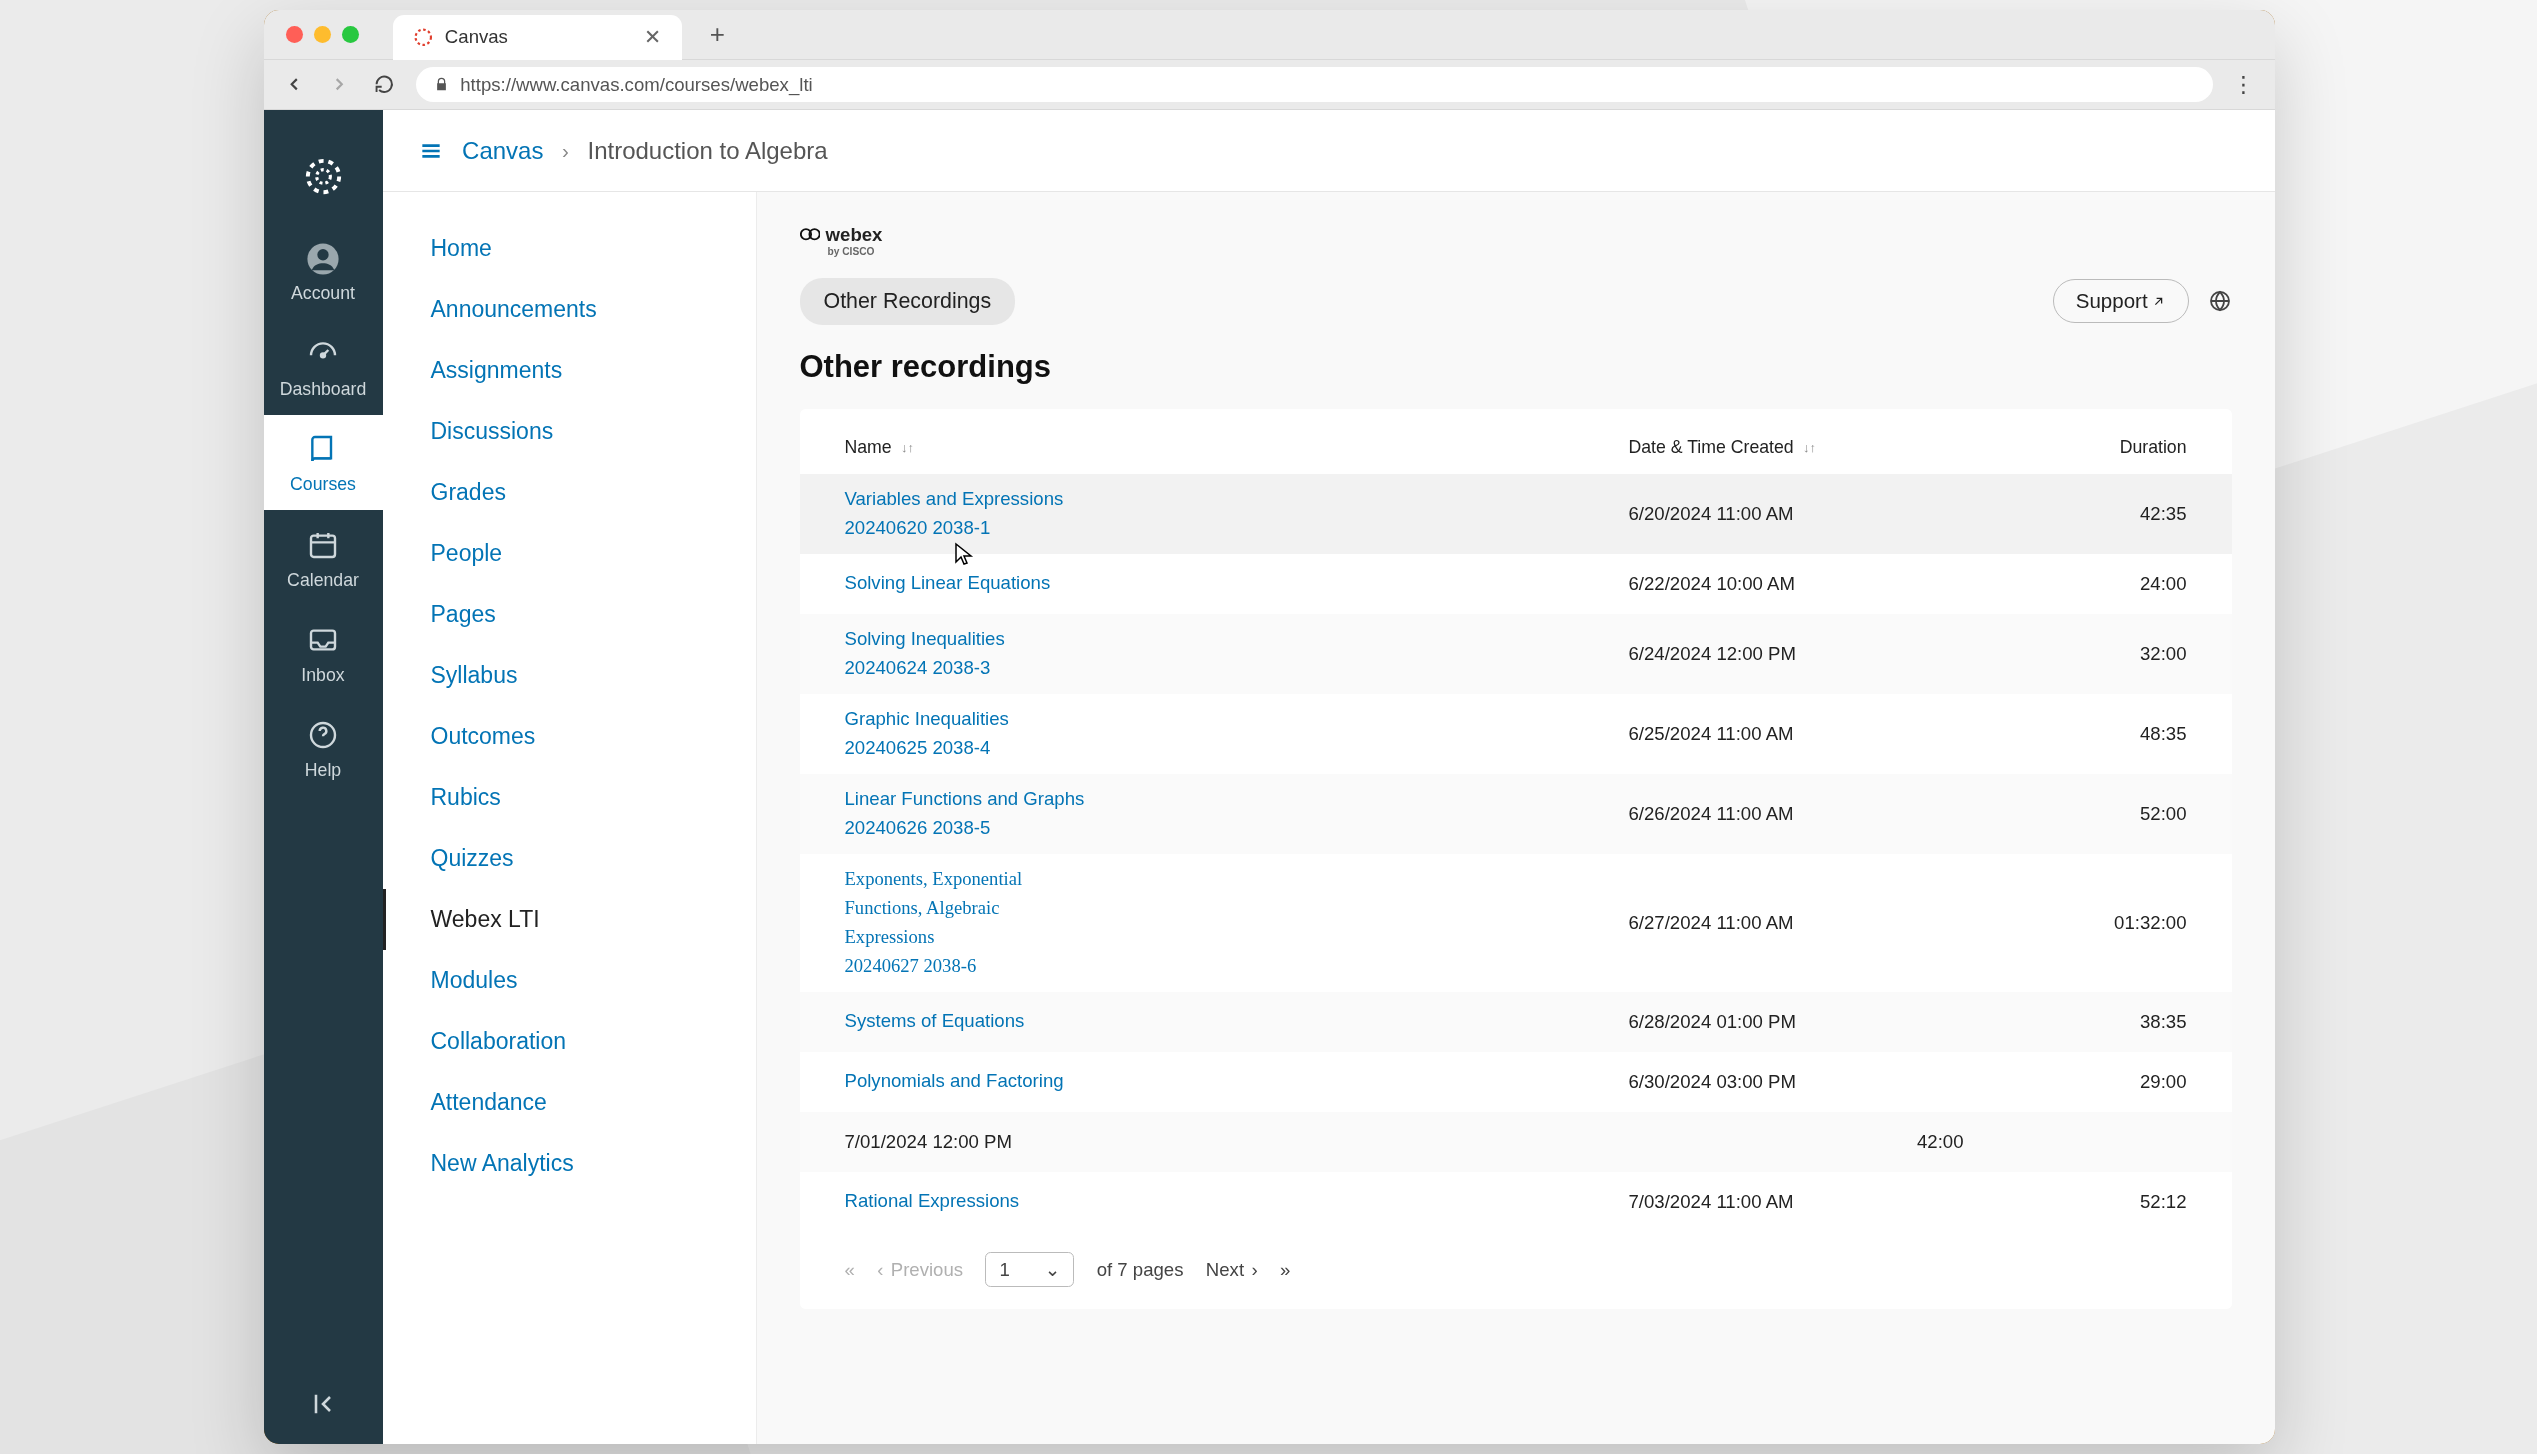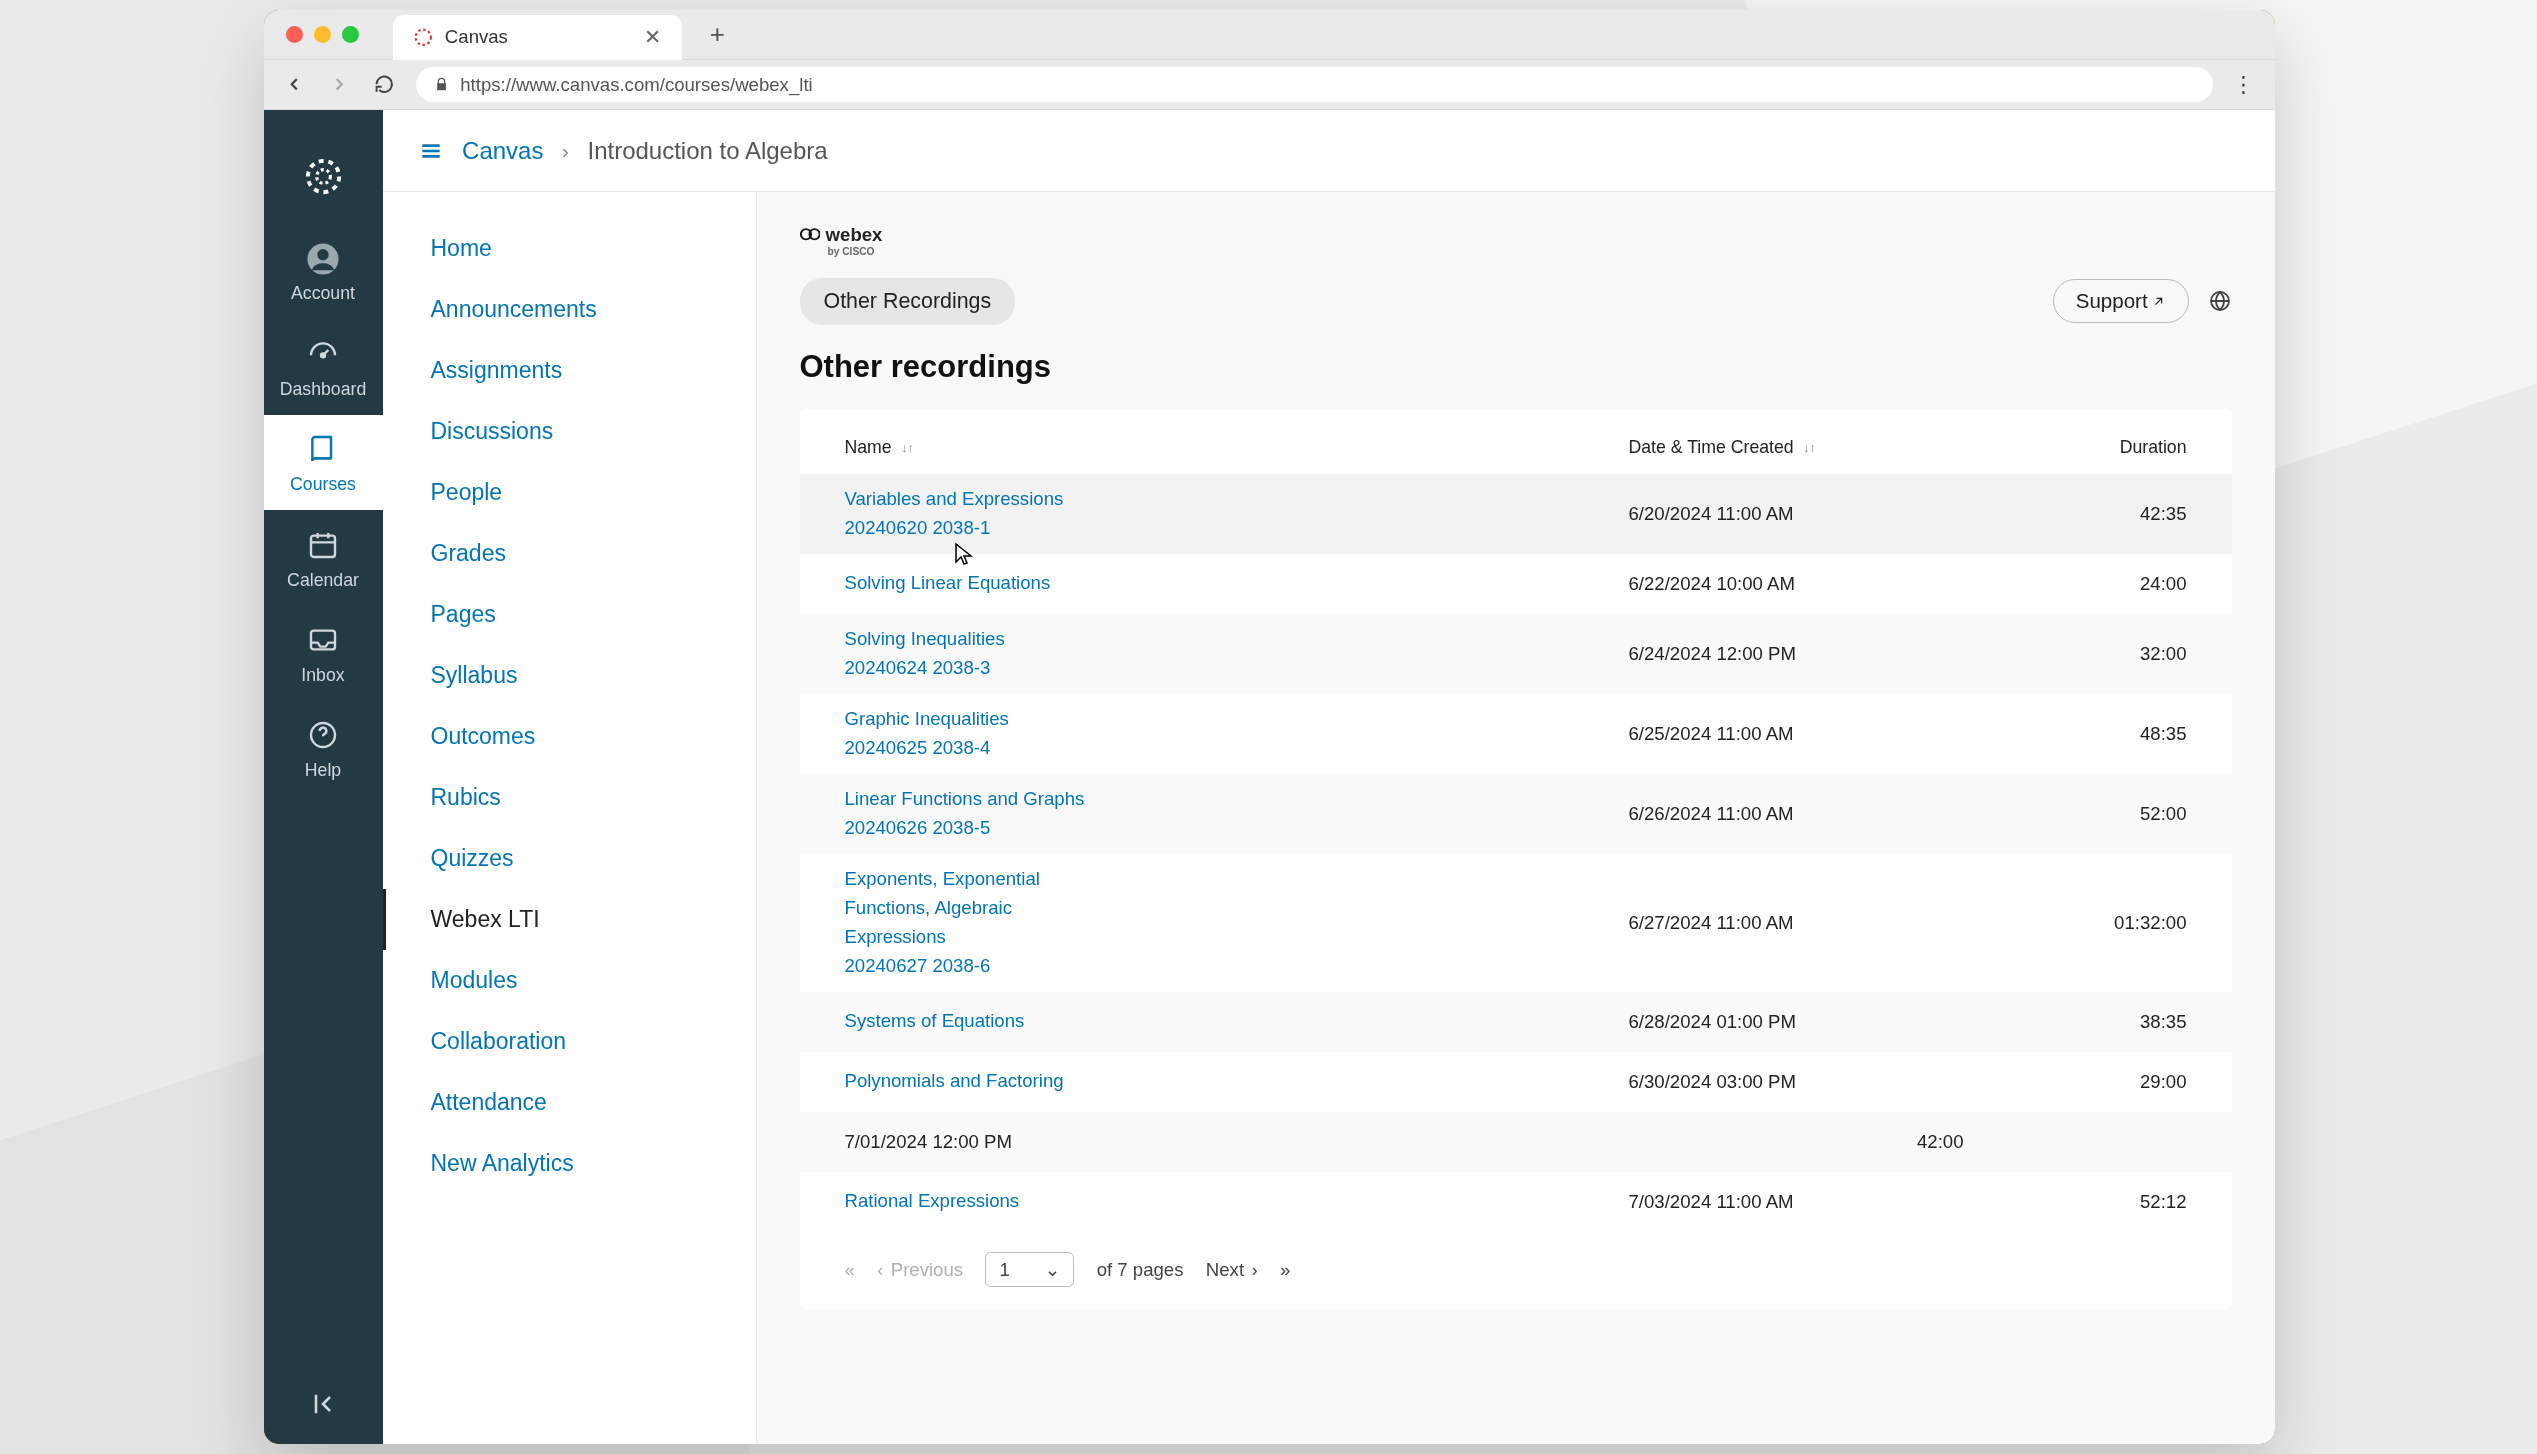--- a/index.html
+++ b/index.html
@@ -196,22 +196,22 @@
         <span class="crumb-link">Canvas</span>
         <span class="crumb-sep">›</span>
         <span class="crumb-cur">Introduction to Algebra</span>
       </div>
       <div class="body-row">
         <div class="coursenav" id="coursenav">
             <a class="cn-item">Home</a>
             <a class="cn-item">Announcements</a>
             <a class="cn-item">Assignments</a>
             <a class="cn-item">Discussions</a>
+            <a class="cn-item">Grades</a>
             <a class="cn-item">People</a>
-            <a class="cn-item">Grades</a>
             <a class="cn-item">Pages</a>
             <a class="cn-item">Syllabus</a>
             <a class="cn-item">Outcomes</a>
             <a class="cn-item">Rubics</a>
             <a class="cn-item">Quizzes</a>
             <a class="cn-item active">Webex LTI</a>
             <a class="cn-item">Modules</a>
             <a class="cn-item">Collaboration</a>
             <a class="cn-item">Attendance</a>
             <a class="cn-item">New Analytics</a>
@@ -295,21 +295,21 @@
                 <div class="trow">
                   <div class="td">
                     <a class="link" style="white-space: pre-line;">Linear Functions and Graphs
 20240626 2038-5</a>
                   </div>
                   <div class="td">6/26/2024 11:00 AM</div>
                   <div class="td right">52:00</div>
                 </div>
                 <div class="trow">
                   <div class="td">
-                    <a class="link" style="white-space: pre-line;">Exponents, Exponential Functions, Algebraic Expressions
+                    <a class="link" style="white-space: pre-line; font-family: Liberation Serif, serif;">Exponents, Exponential Functions, Algebraic Expressions
 20240627 2038-6</a>
                   </div>
                   <div class="td">6/27/2024 11:00 AM</div>
                   <div class="td right">01:32:00</div>
                 </div>
                 <div class="trow">
                   <div class="td">
                     <a class="link" style="white-space: pre-line;">Systems of Equations</a>
                   </div>
                   <div class="td">6/28/2024 01:00 PM</div>

